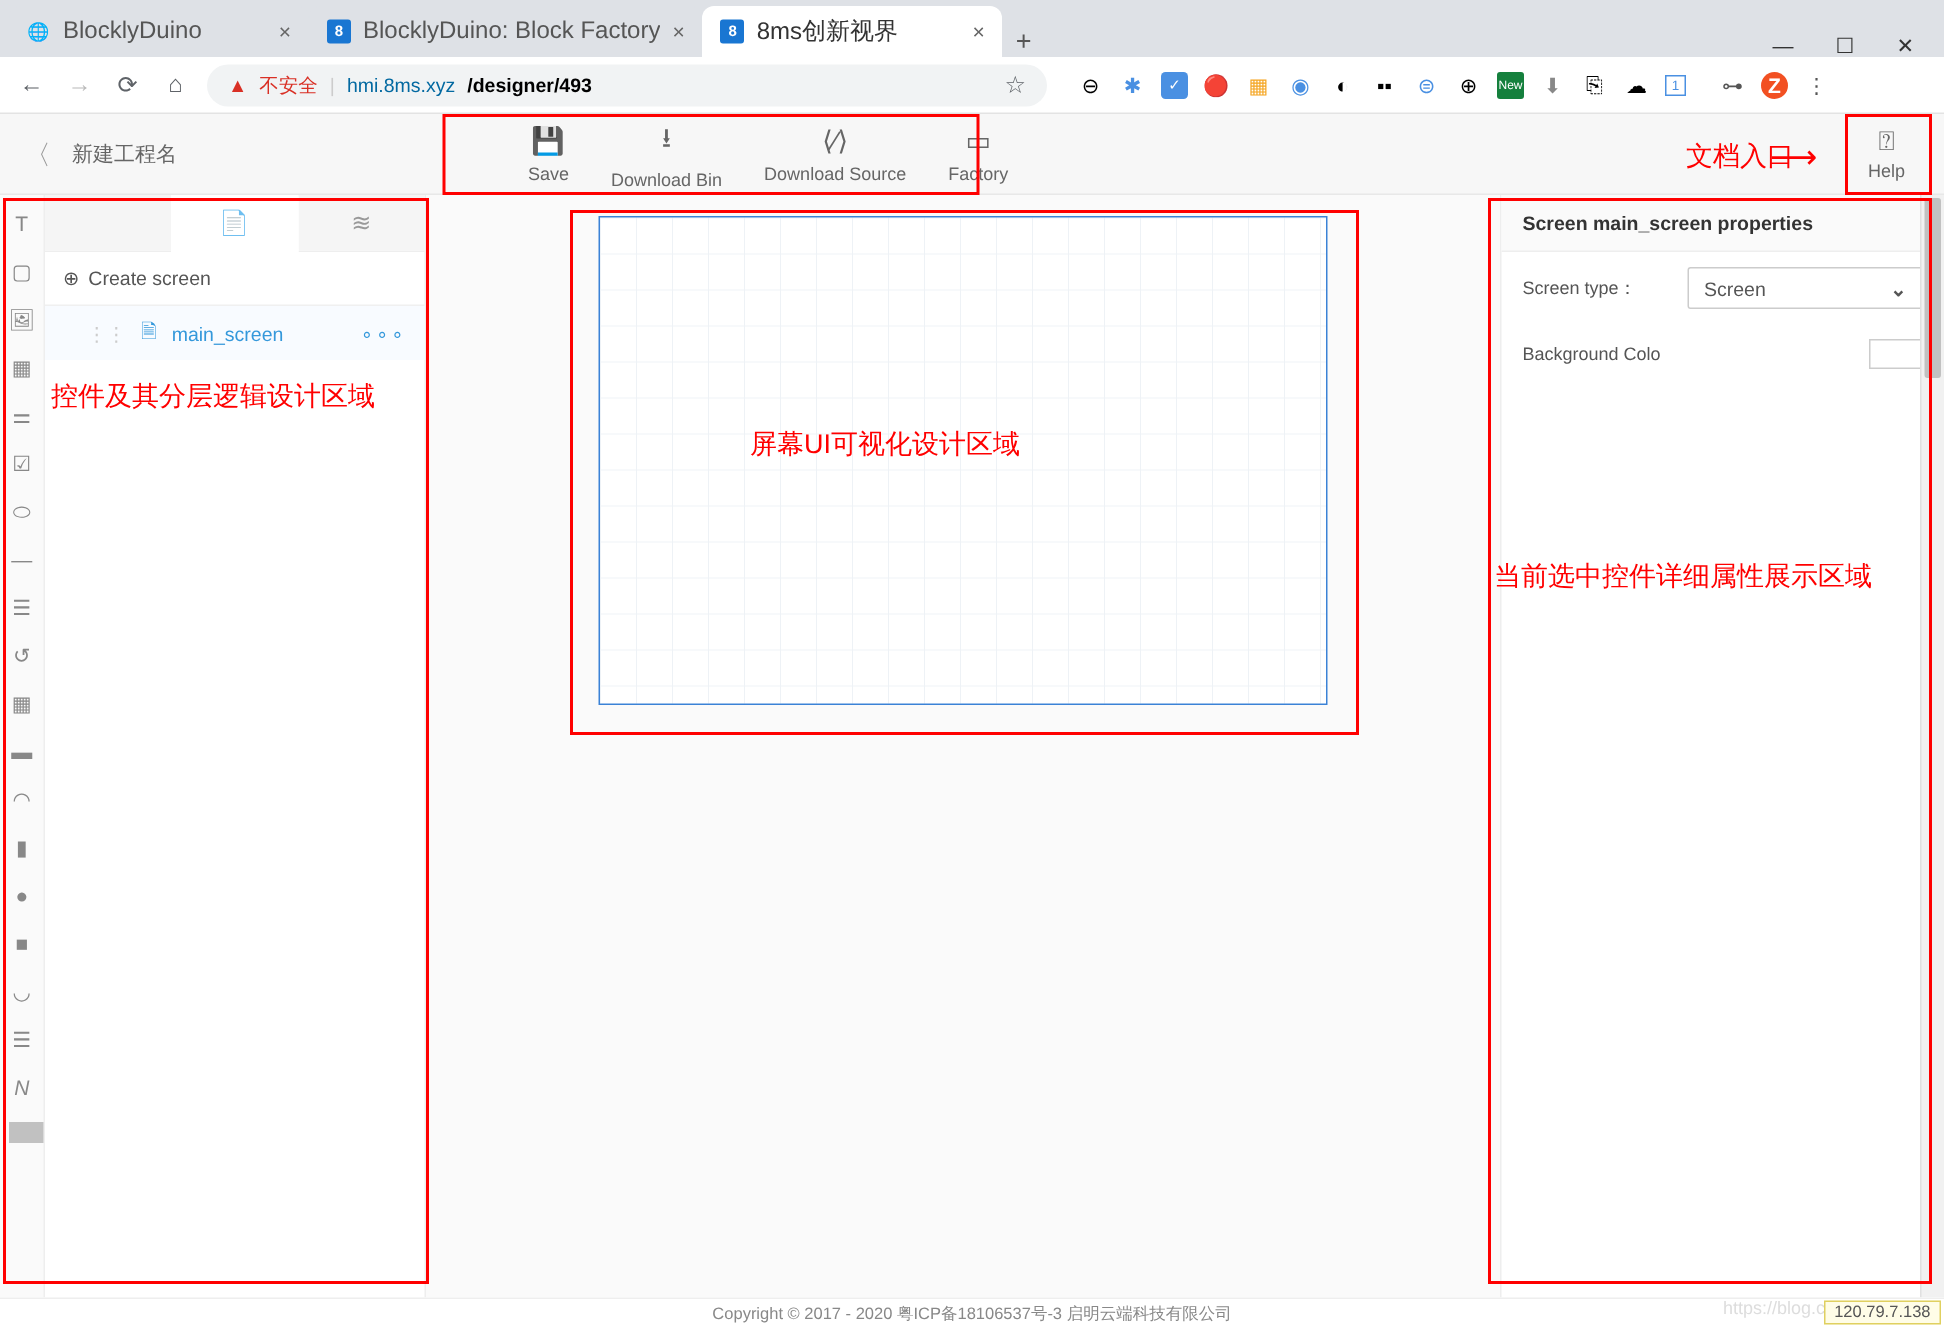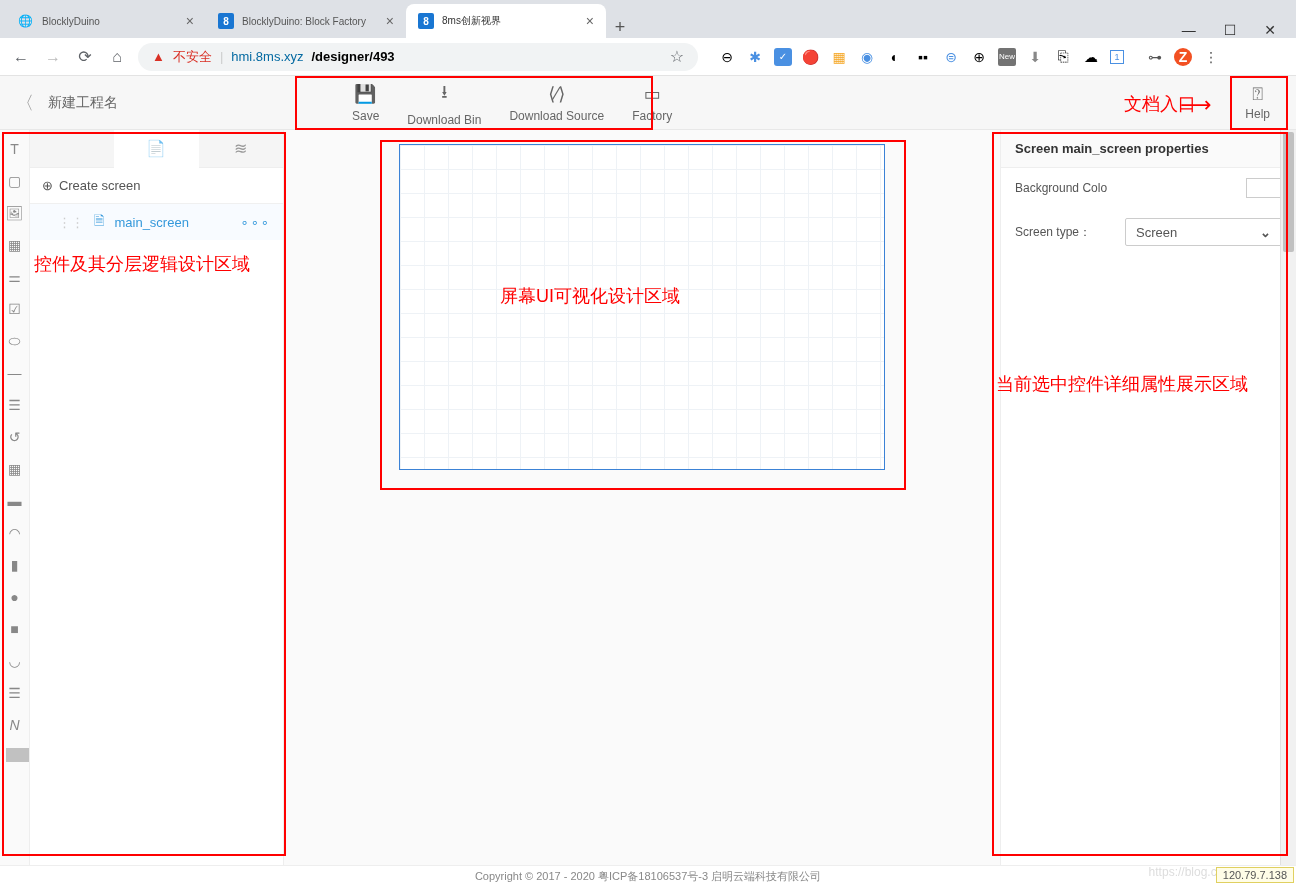--- a/index.html
+++ b/index.html
@@ -5,21 +5,21 @@
 * { margin: 0; padding: 0; box-sizing: border-box; font-family: "Segoe UI", Arial, sans-serif; }
 body { background: #fff; width: 1296px; height: 885px; overflow: hidden; position: relative; }
 .window-controls { margin-left: auto; display: flex; gap: 28px; padding-right: 20px; color: #333; }
 .window-controls span { font-size: 14px; cursor: default; }
 
 
 .tabs-bar { height: 38px; background: #dee1e6; display: flex; align-items: flex-end; padding-left: 6px; }
 .tab { height: 34px; display: flex; align-items: center; padding: 0 12px; font-size: 12px; color: #555; background: #dee1e6; border-radius: 8px 8px 0 0; gap: 8px; min-width: 200px; position: relative; }
 .tab.active { background: #fff; color: #333; }
 .tab-icon { width: 16px; height: 16px; display: flex; align-items: center; justify-content: center; }
-.tab-title { flex: 1; white-space: nowrap; overflow: hidden; text-overflow: ellipsis; font-size: 10px; }
+.tab-title { flex: 1; white-space: nowrap; overflow: hidden; text-overflow: ellipsis; font-size: 16px; }
 .tab-close { font-size: 14px; color: #666; }
 .new-tab { width: 28px; text-align: center; font-size: 18px; color: #555; }
 
 
 .addr-bar { height: 38px; background: #fff; display: flex; align-items: center; padding: 0 10px; border-bottom: 1px solid #e3e3e3; gap: 10px; }
 .nav-icon { width: 22px; text-align: center; color: #5f6368; font-size: 16px; }
 .url-box { flex: 1; height: 28px; background: #f1f3f4; border-radius: 14px; display: flex; align-items: center; padding: 0 14px; font-size: 13px; gap: 8px; max-width: 560px; }
 .warn-icon { color: #d93025; font-size: 13px; }
 .not-secure { color: #d93025; font-size: 13px; }
 .url-host { color: #0369a1; }
@@ -127,21 +127,21 @@
     <span>⊖</span>
     <span style="color:#4a90e2;">✱</span>
     <span style="background:#4a90e2;color:#fff;border-radius:3px;font-size:10px;">✓</span>
     <span>🔴</span>
     <span style="color:#f5a623;">▦</span>
     <span style="color:#4a90e2;">◉</span>
     <span>◐</span>
     <span>▪▪</span>
     <span style="color:#4a90e2;">⊜</span>
     <span>⊕</span>
-    <span style="background:#737373;color:#fff;font-size:8px;padding:1px 2px;border-radius:2px;">New</span>
+    <span style="background:#15803d;color:#fff;font-size:8px;padding:1px 2px;border-radius:2px;">New</span>
     <span style="color:#888;">⬇</span>
     <span>⎘</span>
     <span>☁</span>
     <span style="border:1px solid #4a90e2;color:#4a90e2;font-size:9px;width:14px;height:14px;">1</span>
     <span style="color:#555;margin-left:12px;">⊶</span>
     <div class="avatar-z">Z</div>
     <span style="color:#555;">⋮</span>
   </div>
 </div>
 
@@ -224,30 +224,30 @@
       </div>
     </div>
 
     <div class="canvas-area">
       <div class="canvas"></div>
     </div>
 
     <div class="right-panel">
       <div class="prop-header">Screen main_screen properties</div>
       <div class="prop-row">
-        <span class="prop-label" style="width:130px;">Background Colo</span>
-        <div class="color-swatch"></div>
-      </div>
-      <div class="prop-row">
         <span class="prop-label">Screen type：</span>
         <div class="prop-select">
           <span>Screen</span>
           <span style="font-weight:bold;">⌄</span>
         </div>
       </div>
+      <div class="prop-row">
+        <span class="prop-label" style="width:130px;">Background Colo</span>
+        <div class="color-swatch"></div>
+      </div>
     </div>
 
     <div class="scrollbar-vert">
       <div class="scrollbar-thumb"></div>
     </div>
   </div>
 </div>
 
 <div class="anno-box" style="left:295px; top:76px; width:358px; height:54px;"></div>
 <div class="anno-box" style="left:1230px; top:76px; width:58px; height:54px;"></div>

